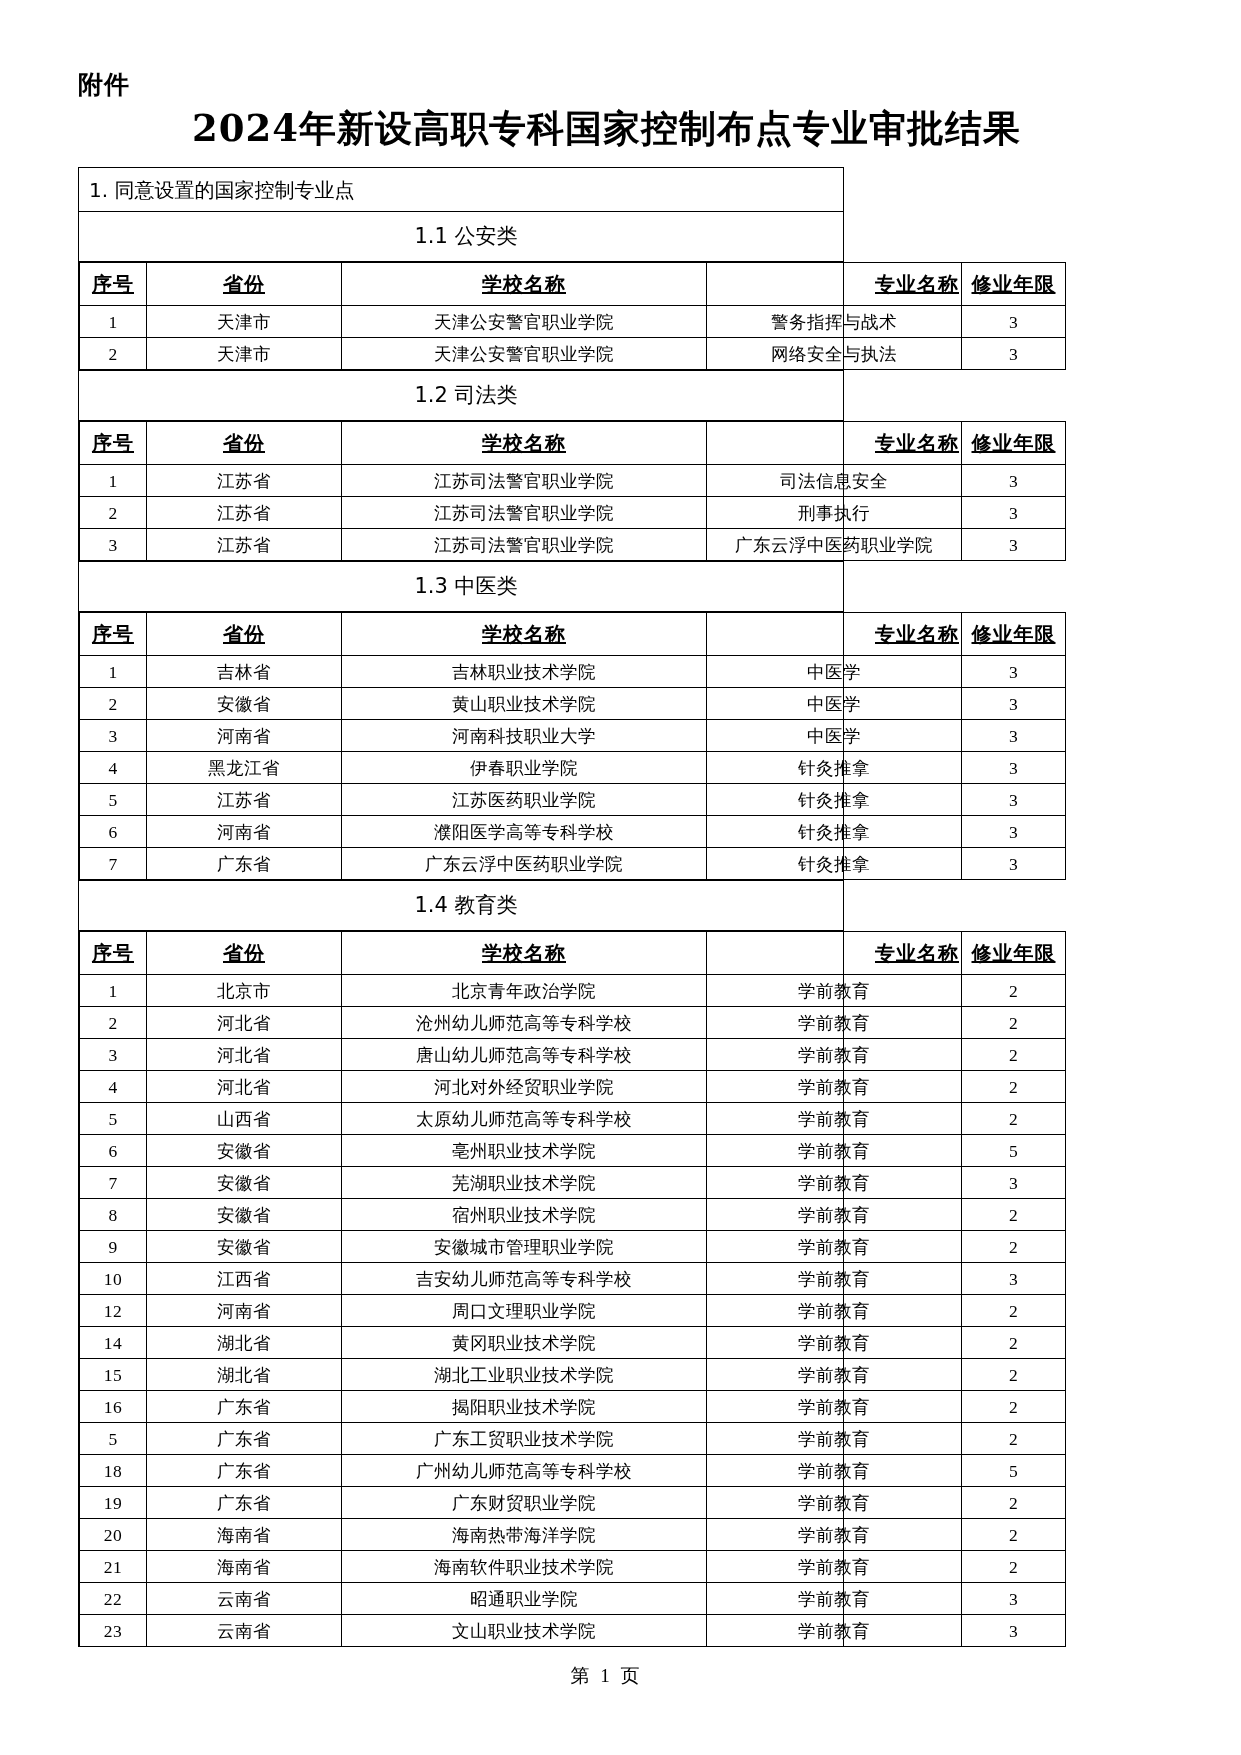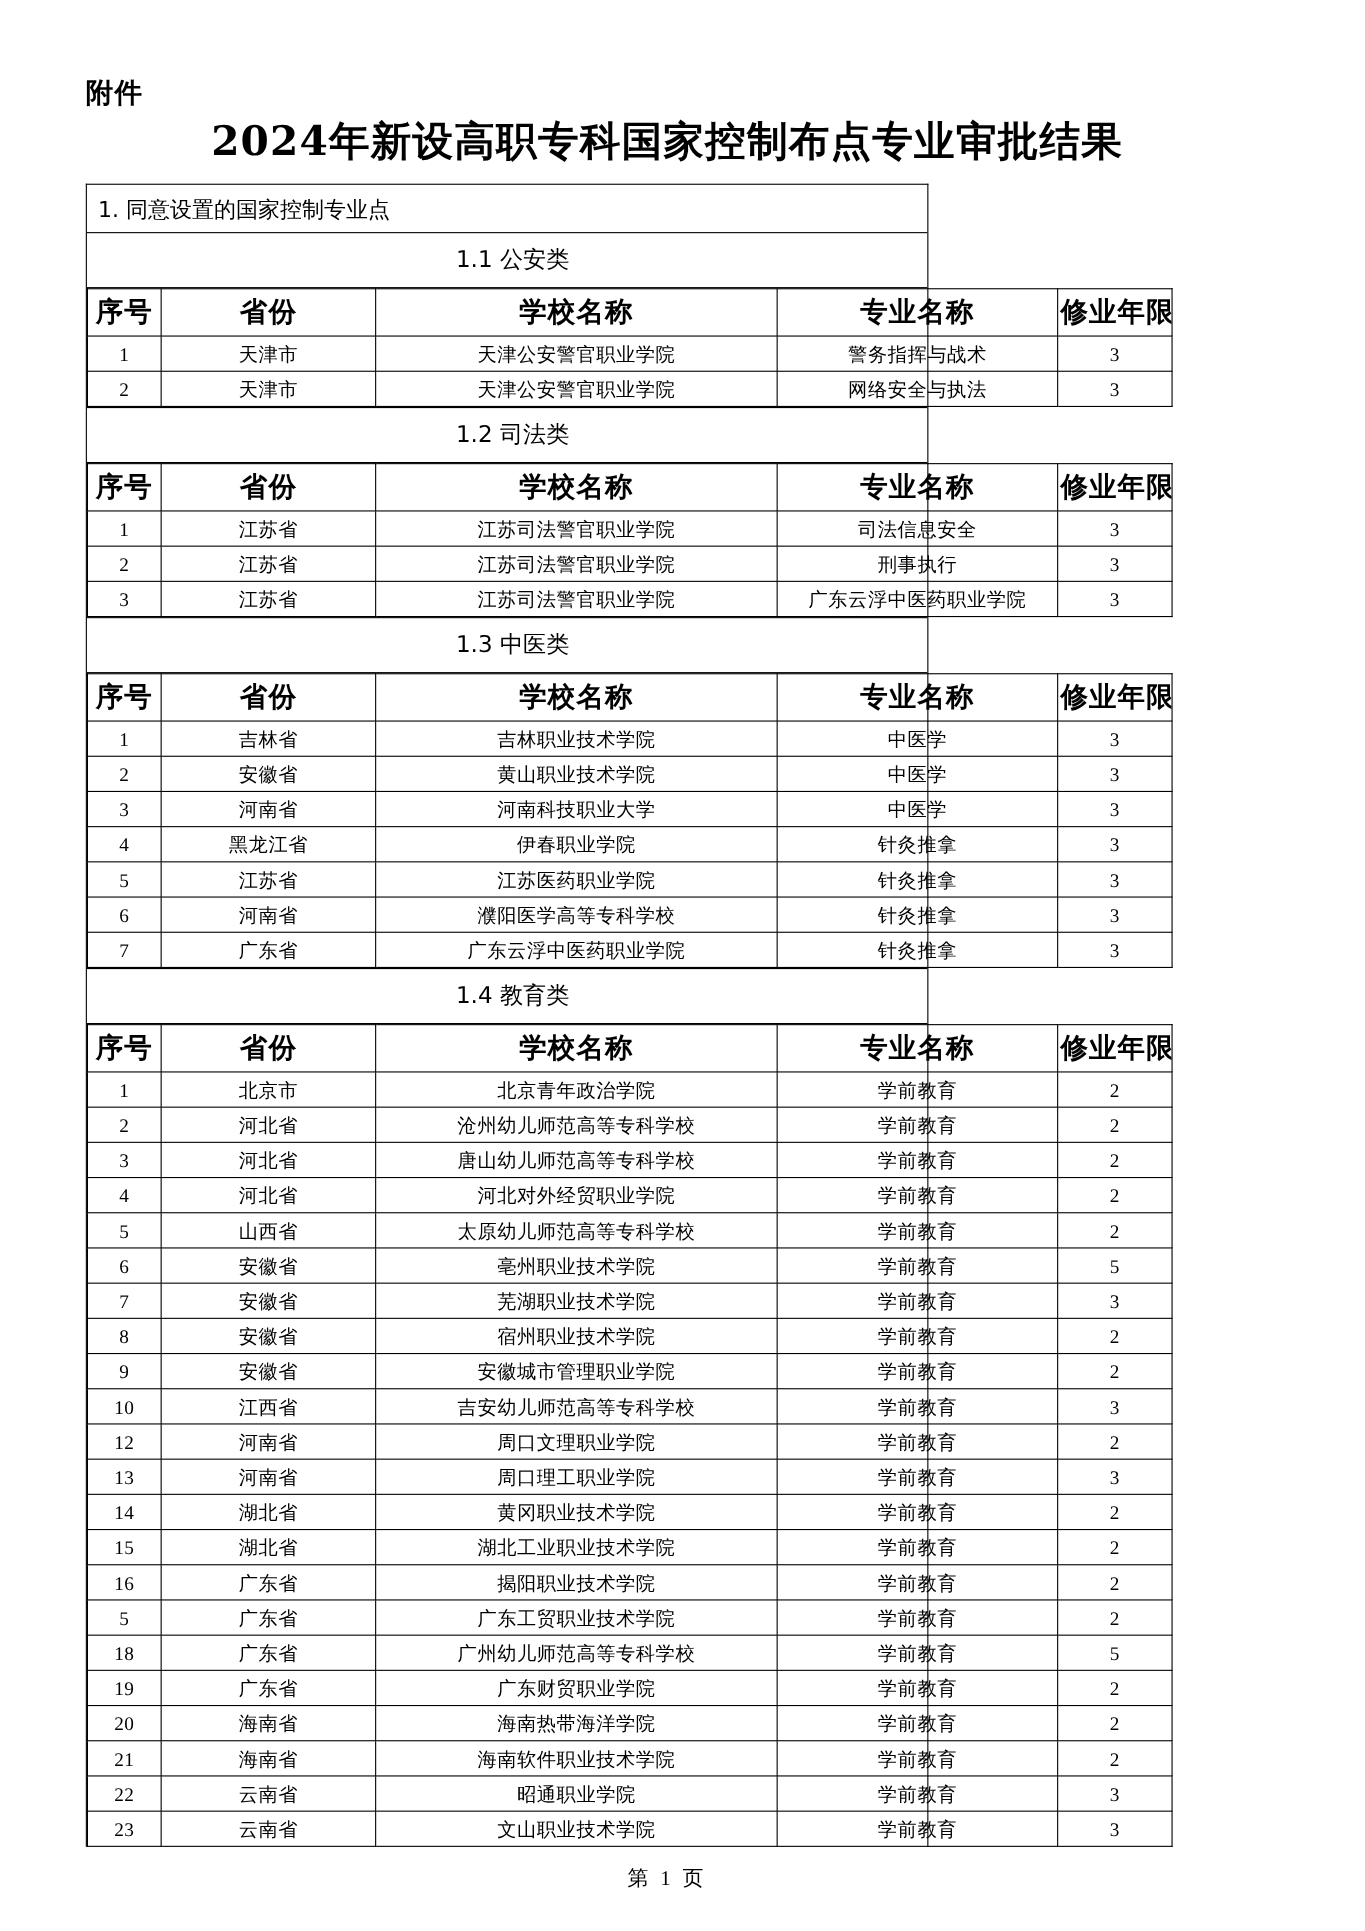--- a/index.html
+++ b/index.html
@@ -69,38 +69,39 @@
     text-align: center;
     font-weight: normal;
     padding: 2px 2px;
     line-height: 1.15;
     white-space: nowrap;
     overflow: hidden;
   }
   table.data thead th {
     font-family: "DejaVu Serif", "Liberation Serif", serif;
     font-weight: bold;
-    font-size: 25px;
+    font-size: 20px;
     height: 38px;
     letter-spacing: 1px;
+    text-decoration: underline;
   }
   table.data tbody td {
     height: 27px;
     font-size: 17.5px;
     letter-spacing: 0.5px;
   }
   table.data td.c-no    { width: 62px; }
   table.data td.c-prov  { width: 190px; }
   table.data td.c-school{ width: 360px; }
   table.data td.c-major { width: 250px; }
   table.data td.c-years { width: 99px; }
   table.data th.c-no    { width: 62px; }
   table.data th.c-prov  { width: 190px; }
   table.data th.c-school{ width: 360px; }
-  table.data th.c-major { width: 250px; }
+  table.data th.c-major { width: 250px; text-align: right; }
   table.data th.c-years { width: 99px; }
   .tbl-wrap { border-bottom: 1.5px solid #000; }
   .tbl-wrap.no-bb { border-bottom: none; }
   .page-footer {
     text-align: center;
     font-family: Liberation Serif, serif;
     font-size: 19px;
     letter-spacing: 3px;
     margin-top: 16px;
   }
@@ -333,27 +334,20 @@
                 <td class="c-years">3</td>
               </tr>
               <tr>
                 <td class="c-no">12</td>
                 <td class="c-prov">河南省</td>
                 <td class="c-school">周口文理职业学院</td>
                 <td class="c-major">学前教育</td>
                 <td class="c-years">2</td>
               </tr>
               <tr>
-                <td class="c-no">13</td>
-                <td class="c-prov">河南省</td>
-                <td class="c-school">周口理工职业学院</td>
-                <td class="c-major">学前教育</td>
-                <td class="c-years">3</td>
-              </tr>
-              <tr>
                 <td class="c-no">14</td>
                 <td class="c-prov">湖北省</td>
                 <td class="c-school">黄冈职业技术学院</td>
                 <td class="c-major">学前教育</td>
                 <td class="c-years">2</td>
               </tr>
               <tr>
                 <td class="c-no">15</td>
                 <td class="c-prov">湖北省</td>
                 <td class="c-school">湖北工业职业技术学院</td>

